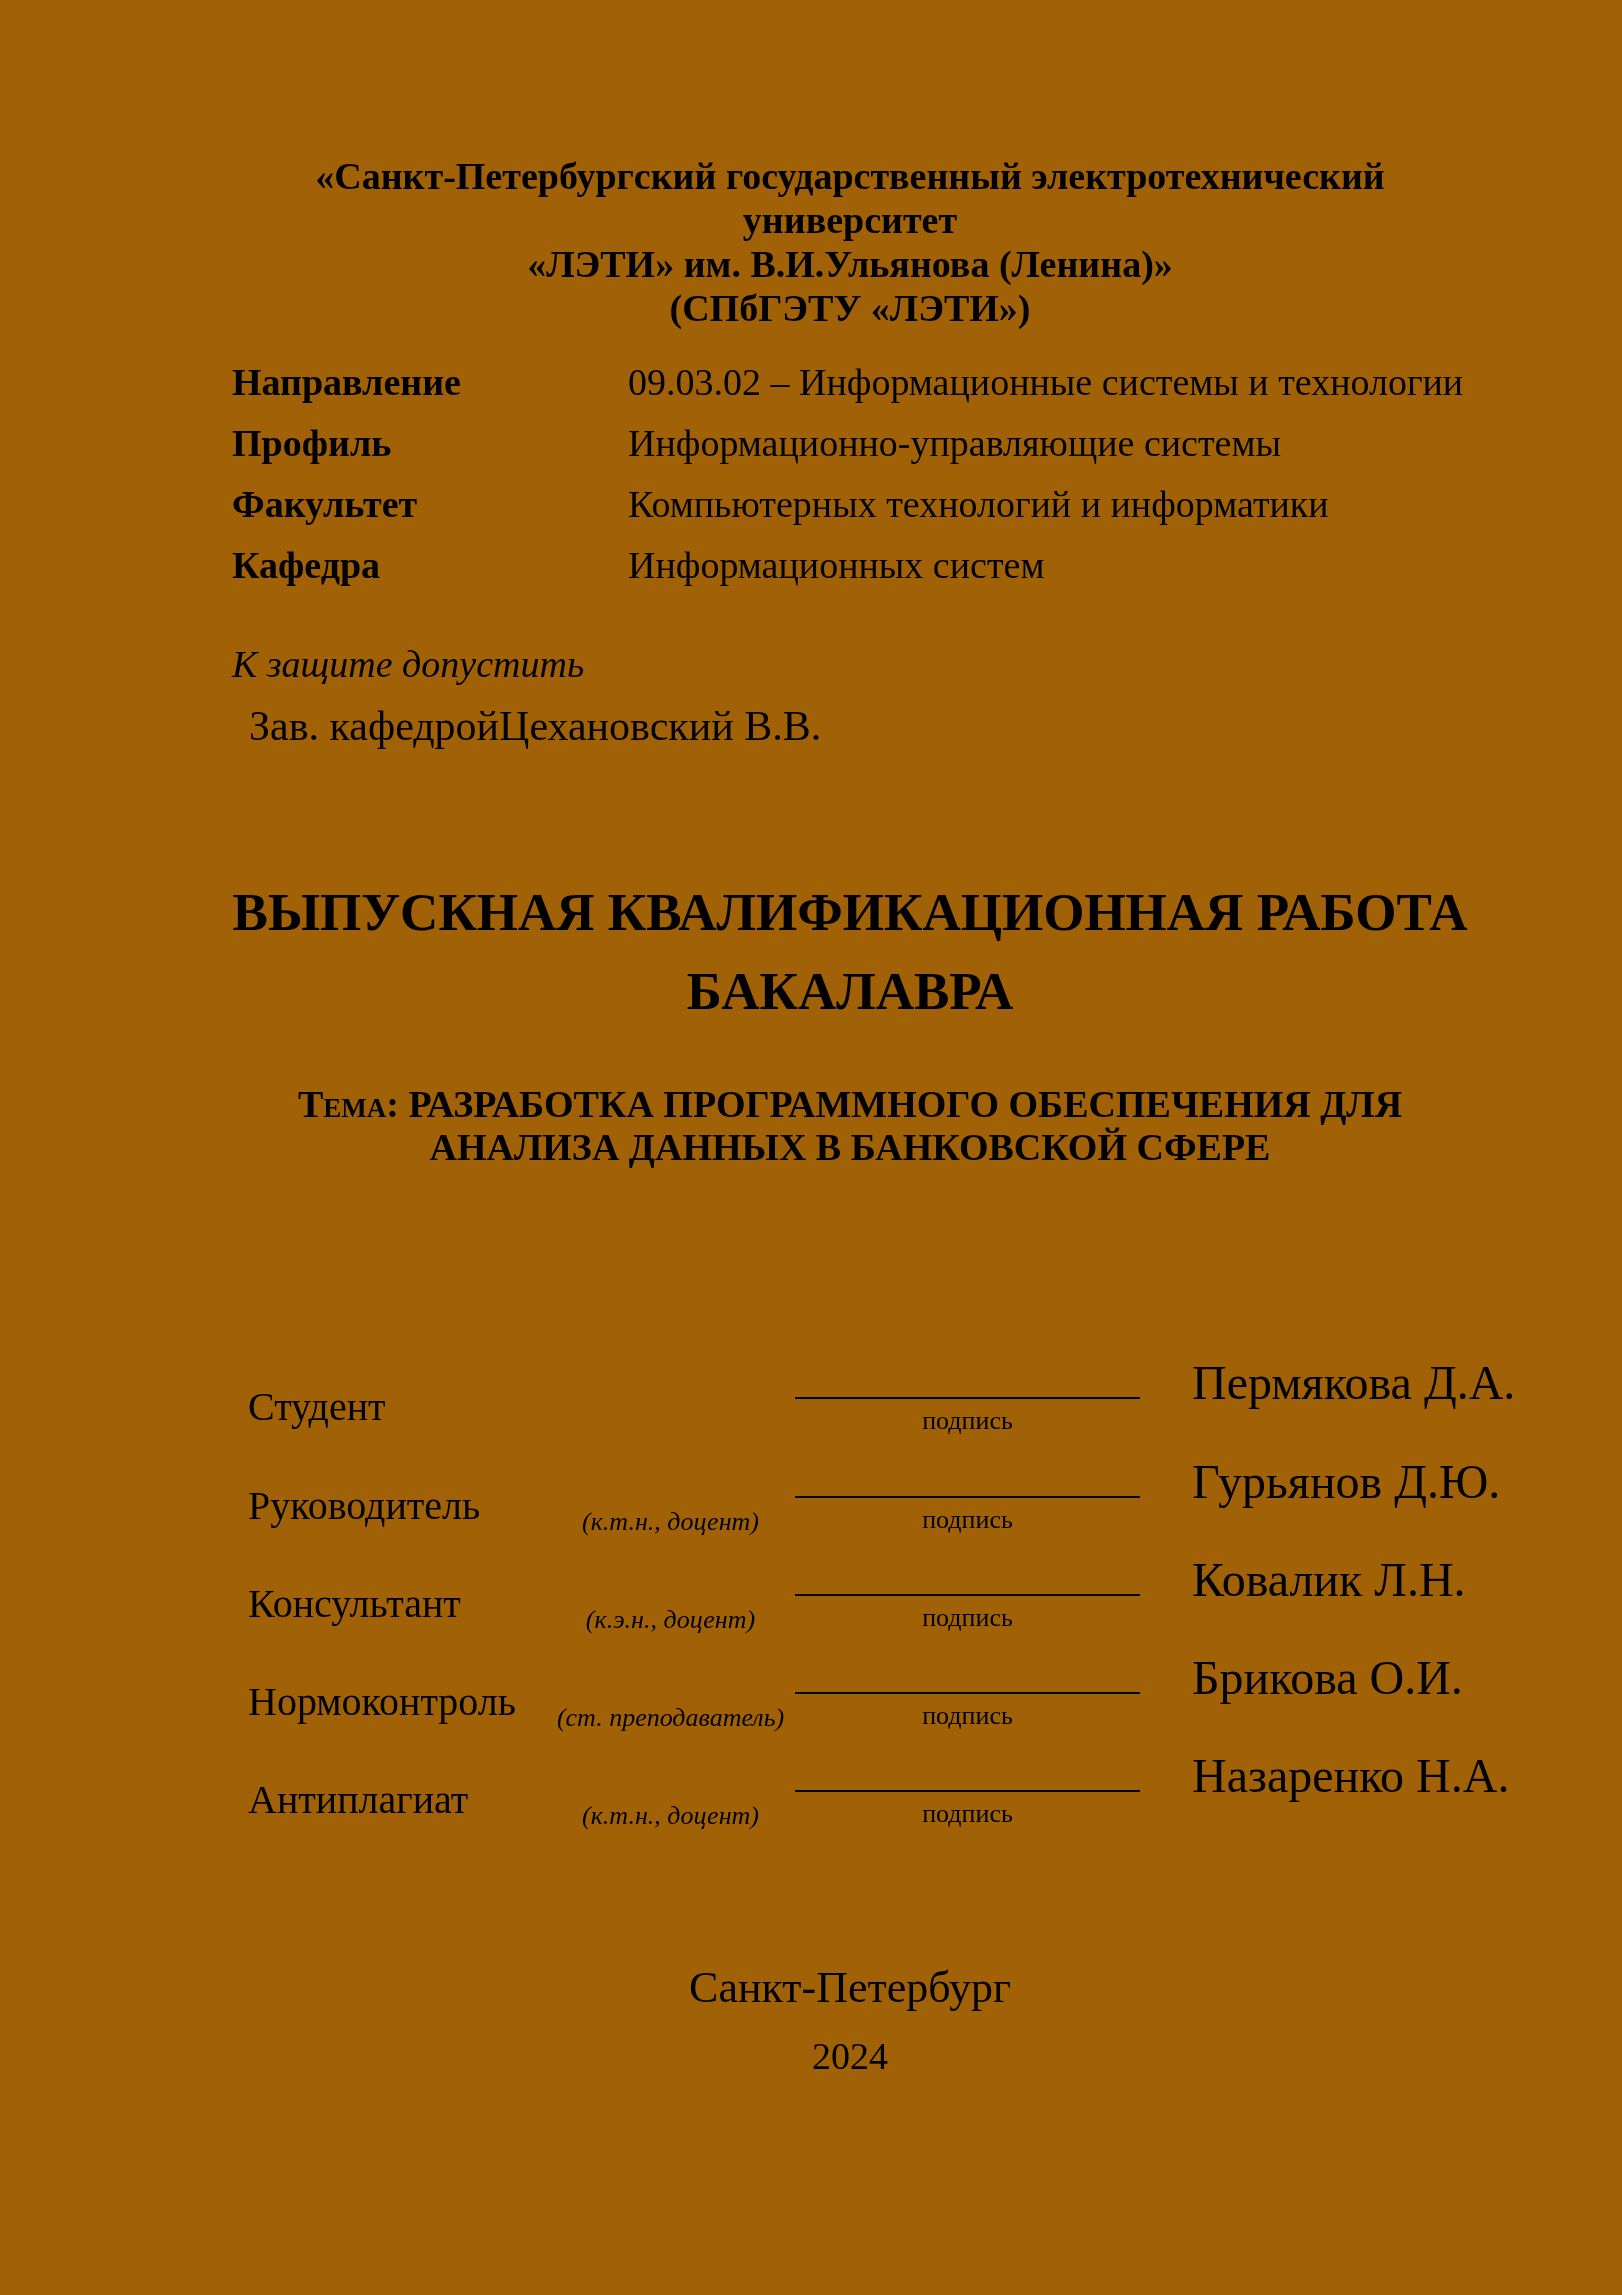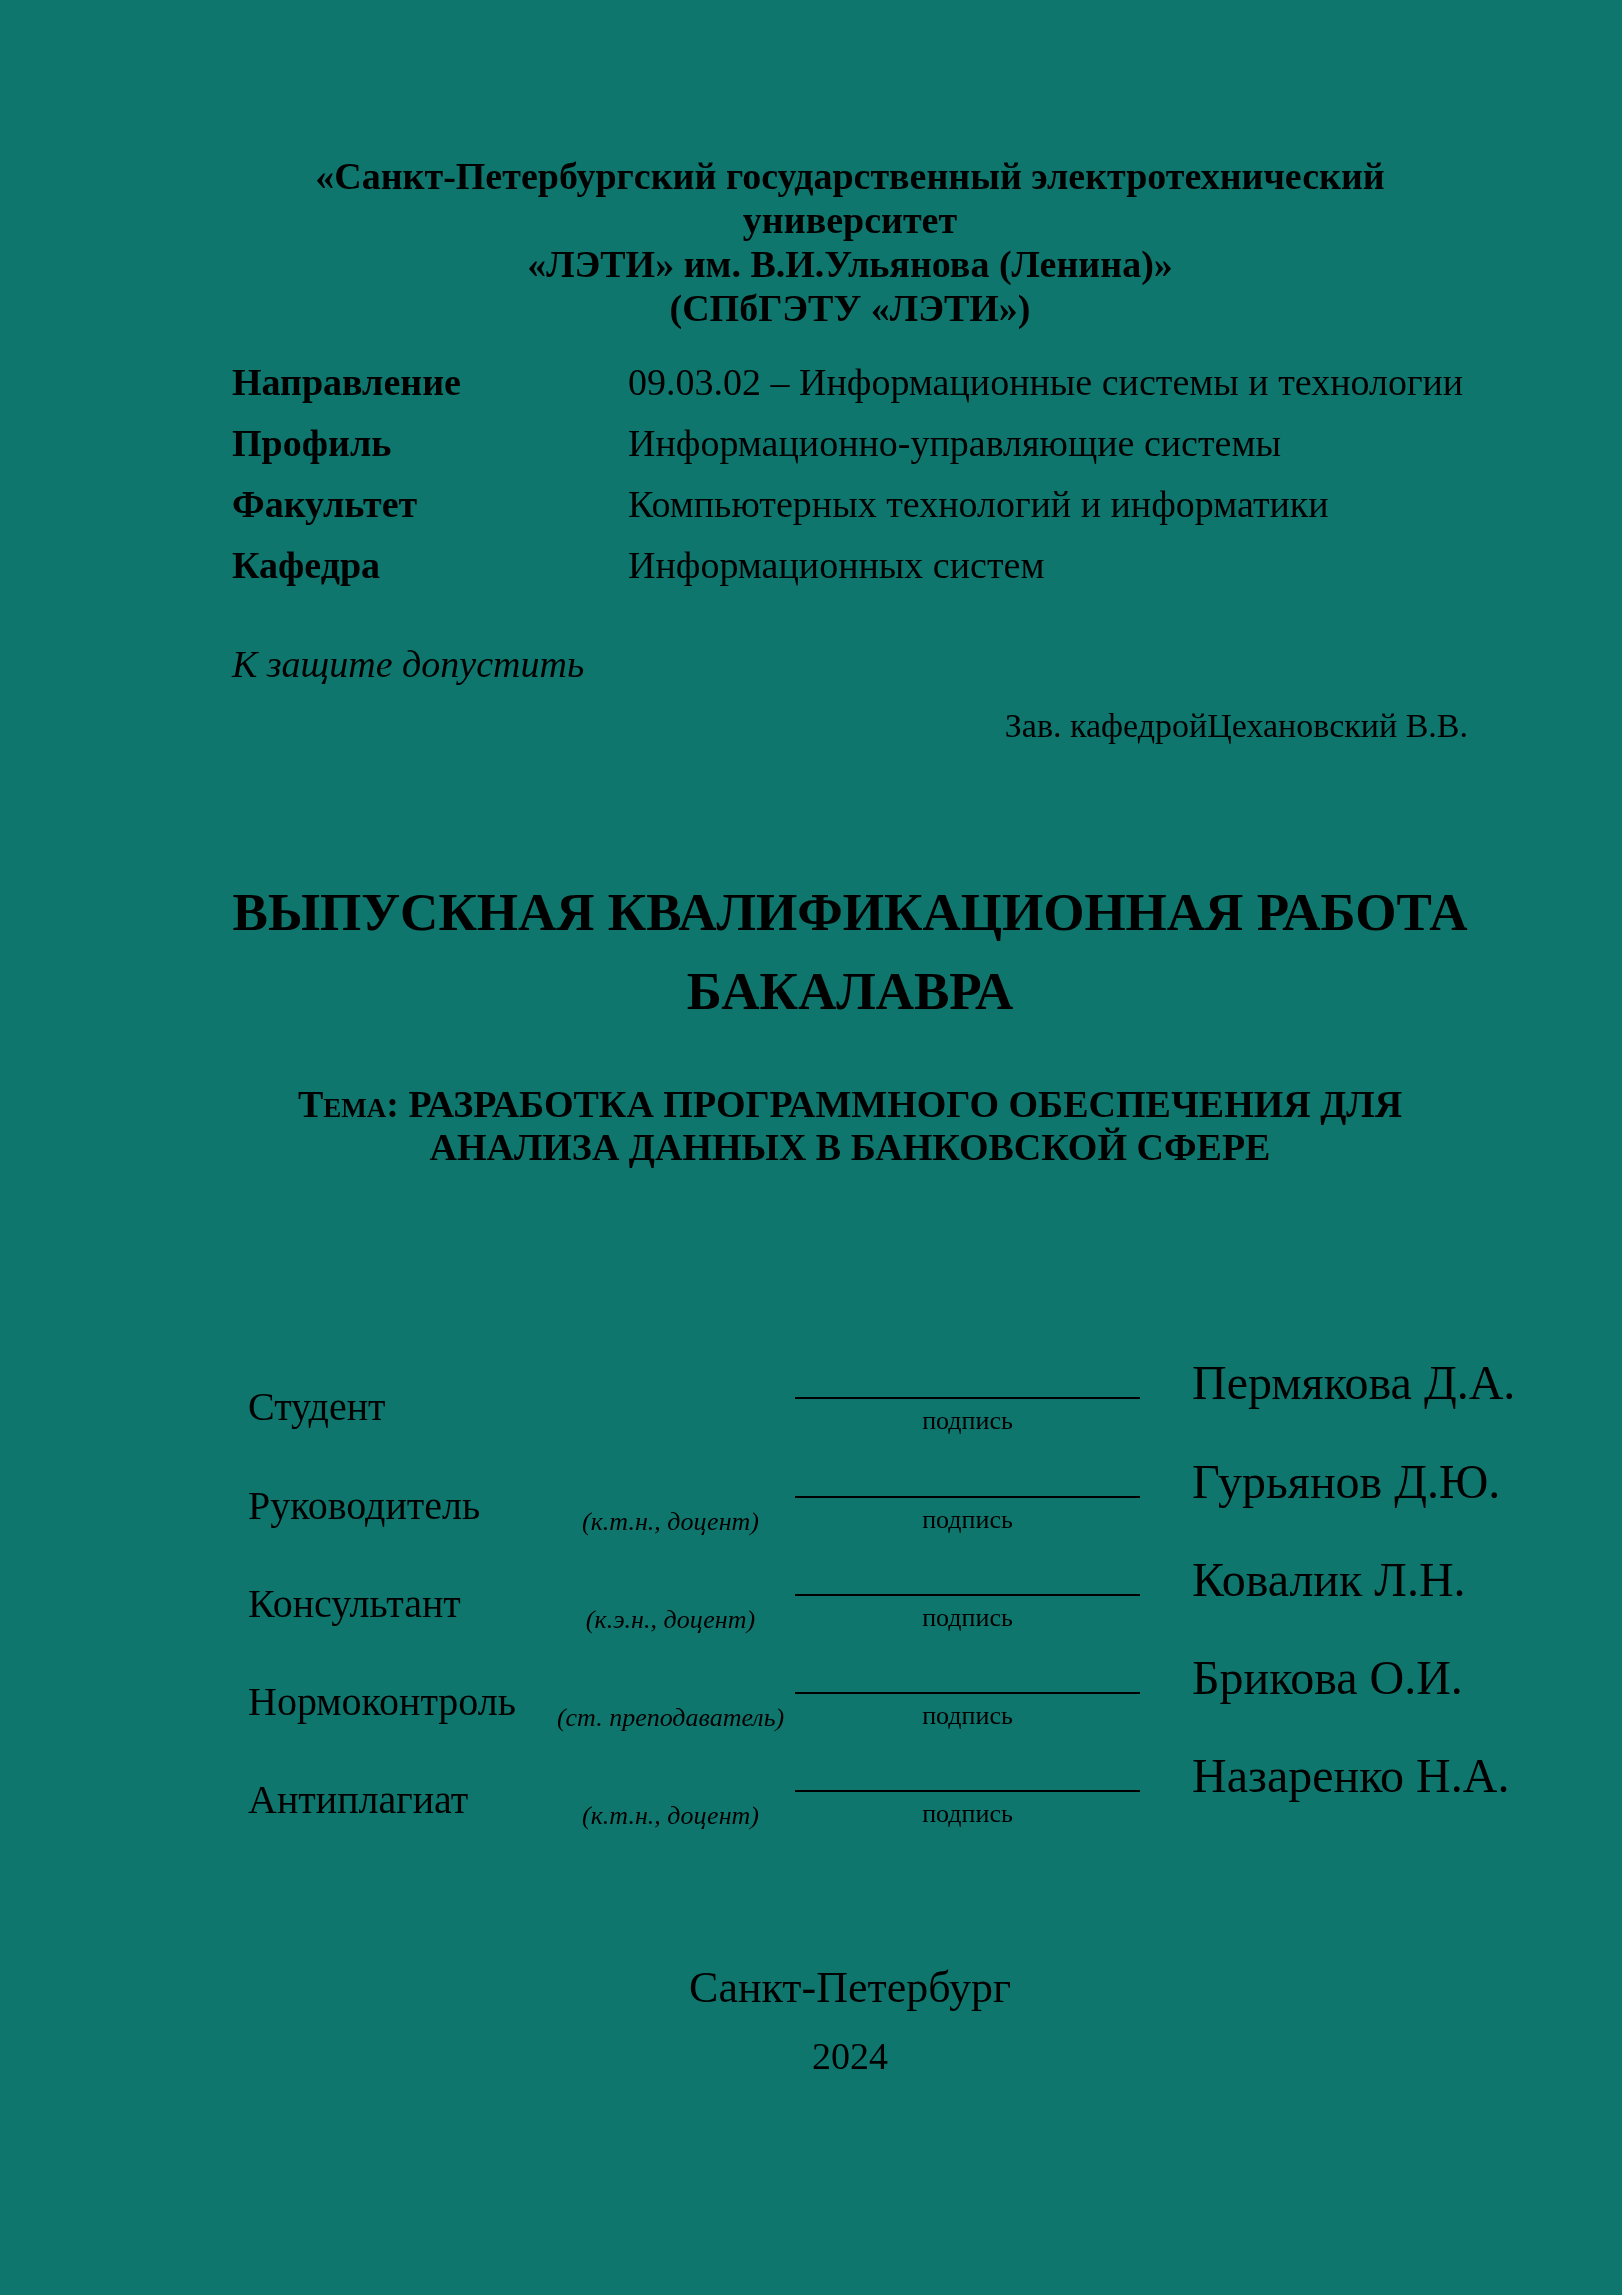--- a/index.html
+++ b/index.html
@@ -1,20 +1,20 @@
 <!DOCTYPE html>
 <html style="font-size:12.6px"><head>
 <meta charset="utf-8">
 <style>
   html, body { margin: 0; padding: 0; background: #ffffff; }
   .page {
     position: relative;
     width: 1623px;
     height: 2295px;
-    background: #0f766e;
+    background: #a16207;
     color: #000000;
     font-family: "Liberation Serif", serif;
     overflow: hidden;
   }
   .content {
     position: absolute;
     left: 232px;
     top: 0;
     width: 1236px;
     height: 100%;
@@ -43,25 +43,25 @@
     position: absolute;
     top: 645px;
     left: 0;
     font-style: italic;
     font-size: 38px;
     line-height: 38px;
   }
   .head-row {
     position: absolute;
     top: 707px;
-    left: 0;
+    left: 17px;
     width: 100%;
     display: flex;
-    justify-content: flex-end;
-    font-size: 34px;
+    justify-content: flex-start;
+    font-size: 42px;
     line-height: 38px;
   }
   .main-title {
     position: absolute;
     top: 873px;
     left: 0;
     width: 100%;
     text-align: center;
     font-weight: bold;
     font-size: 53px;

